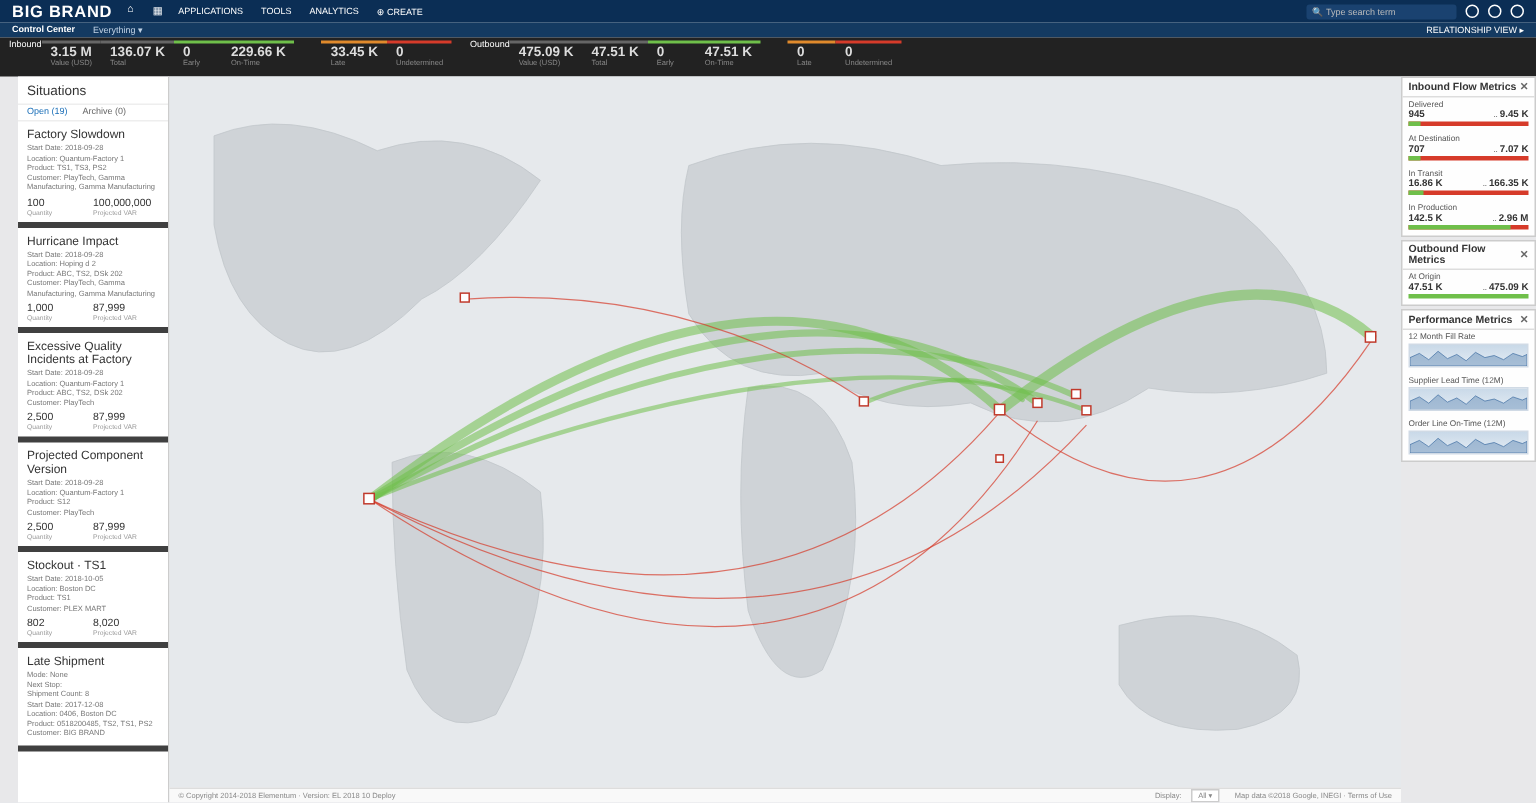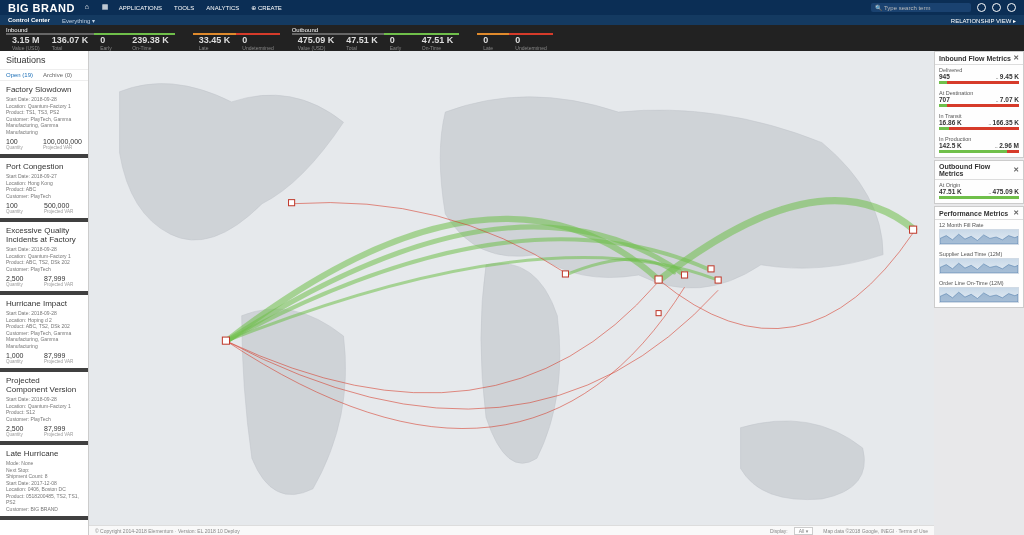--- a/index.html
+++ b/index.html
@@ -15,34 +15,34 @@
 .circ-icon { width: 9px; height: 9px; border: 1px solid #fff; border-radius: 50%; margin-left: 6px; }
 
 
 .ribbon { height: 10px; background: #143a61; color: #fff; display: flex; align-items: center; padding: 0 8px; font-size: 6px; }
 .ribbon .title { font-weight: bold; margin-right: 12px; }
 .ribbon .filter { color: #c0d2e5; }
 .ribbon .spacer { flex: 1; }
 
 
 .kpistrip { height: 26px; background: #222; color: #ddd; display: flex; align-items: stretch; }
-.kpigroup { display: flex; flex-direction: column; padding: 2px 6px; }
+.kpigroup { display: flex; flex-direction: row; padding: 2px 6px; }
 .kpigroup-title { font-size: 6px; color: #fff; }
 .kpirow { display: flex; }
 .kpi { padding: 0 6px; border-top: 2px solid transparent; min-width: 32px; }
 .kpi-val { font-size: 9px; font-weight: bold; }
 .kpi-lbl { font-size: 5px; color: #888; }
 .line-green { border-top-color: #6fbf4a; }
 .line-orange { border-top-color: #e08a2c; margin-left: 18px; }
 .line-red { border-top-color: #d63b2a; }
 .line-gray { border-top-color: #666; }
 
 
 .main { display: flex; height: 484px; }
-.sidebar { width: 89px; background: #fff; border-right: 1px solid #ccc; overflow-y: scroll; }
+.sidebar { width: 101px; background: #fff; border-right: 1px solid #ccc; overflow-y: scroll; margin-left: 12px; }
 .sidebar::-webkit-scrollbar { width: 6px; }
 .sidebar::-webkit-scrollbar-thumb { background: #bbb; }
 .side-head { padding: 4px 6px; font-size: 9px; color: #333; border-bottom: 1px solid #eee; }
 .side-tabs { display: flex; padding: 2px 6px; font-size: 6px; border-bottom: 1px solid #eee; }
 .side-tab { margin-right: 10px; color: #666; cursor: pointer; }
 .side-tab.active { color: #1b6fb8; }
 .sit { border-bottom: 4px solid #404040; padding: 4px 6px; }
 .sit-title { font-size: 8px; color: #333; margin-bottom: 2px; }
 .sit-meta { font-size: 5px; color: #777; line-height: 1.3; }
 .sit-kpis { display: flex; margin-top: 3px; }
@@ -110,21 +110,21 @@
         </div>
         <div class="kpi line-gray">
           <div class="kpi-val">136.07 K</div>
           <div class="kpi-lbl">Total</div>
         </div>
         <div class="kpi line-green">
           <div class="kpi-val">0</div>
           <div class="kpi-lbl">Early</div>
         </div>
         <div class="kpi line-green">
-          <div class="kpi-val">239.38 K</div>
+          <div class="kpi-val">229.66 K</div>
           <div class="kpi-lbl">On-Time</div>
         </div>
         <div class="kpi line-orange">
           <div class="kpi-val">33.45 K</div>
           <div class="kpi-lbl">Late</div>
         </div>
         <div class="kpi line-red">
           <div class="kpi-val">0</div>
           <div class="kpi-lbl">Undetermined</div>
         </div>
@@ -178,77 +178,77 @@
               <div class="sit-kpi-val">100</div>
               <div class="sit-kpi-lbl">Quantity</div>
             </div>
             <div class="sit-kpi">
               <div class="sit-kpi-val">100,000,000</div>
               <div class="sit-kpi-lbl">Projected VAR</div>
             </div>
           </div>
         </div>
         <div class="sit">
-          <div class="sit-title">Port Congestion</div>
-          <div class="sit-meta">Start Date: 2018-09-27<br>Location: Hong Kong<br>Product: ABC<br>Customer: PlayTech</div>
-          <div class="sit-kpis">
-            <div class="sit-kpi">
-              <div class="sit-kpi-val">100</div>
-              <div class="sit-kpi-lbl">Quantity</div>
-            </div>
-            <div class="sit-kpi">
-              <div class="sit-kpi-val">500,000</div>
+          <div class="sit-title">Hurricane Impact</div>
+          <div class="sit-meta">Start Date: 2018-09-28<br>Location: Hoping d 2<br>Product: ABC, TS2, DSk 202<br>Customer: PlayTech, Gamma Manufacturing, Gamma Manufacturing</div>
+          <div class="sit-kpis">
+            <div class="sit-kpi">
+              <div class="sit-kpi-val">1,000</div>
+              <div class="sit-kpi-lbl">Quantity</div>
+            </div>
+            <div class="sit-kpi">
+              <div class="sit-kpi-val">87,999</div>
               <div class="sit-kpi-lbl">Projected VAR</div>
             </div>
           </div>
         </div>
         <div class="sit">
           <div class="sit-title">Excessive Quality Incidents at Factory</div>
           <div class="sit-meta">Start Date: 2018-09-28<br>Location: Quantum-Factory 1<br>Product: ABC, TS2, DSk 202<br>Customer: PlayTech</div>
           <div class="sit-kpis">
             <div class="sit-kpi">
               <div class="sit-kpi-val">2,500</div>
               <div class="sit-kpi-lbl">Quantity</div>
             </div>
             <div class="sit-kpi">
               <div class="sit-kpi-val">87,999</div>
               <div class="sit-kpi-lbl">Projected VAR</div>
             </div>
           </div>
         </div>
         <div class="sit">
-          <div class="sit-title">Hurricane Impact</div>
-          <div class="sit-meta">Start Date: 2018-09-28<br>Location: Hoping d 2<br>Product: ABC, TS2, DSk 202<br>Customer: PlayTech, Gamma Manufacturing, Gamma Manufacturing</div>
-          <div class="sit-kpis">
-            <div class="sit-kpi">
-              <div class="sit-kpi-val">1,000</div>
-              <div class="sit-kpi-lbl">Quantity</div>
-            </div>
-            <div class="sit-kpi">
-              <div class="sit-kpi-val">87,999</div>
-              <div class="sit-kpi-lbl">Projected VAR</div>
-            </div>
-          </div>
-        </div>
-        <div class="sit">
           <div class="sit-title">Projected Component Version</div>
           <div class="sit-meta">Start Date: 2018-09-28<br>Location: Quantum-Factory 1<br>Product: S12<br>Customer: PlayTech</div>
           <div class="sit-kpis">
             <div class="sit-kpi">
               <div class="sit-kpi-val">2,500</div>
               <div class="sit-kpi-lbl">Quantity</div>
             </div>
             <div class="sit-kpi">
               <div class="sit-kpi-val">87,999</div>
               <div class="sit-kpi-lbl">Projected VAR</div>
             </div>
           </div>
         </div>
         <div class="sit">
-          <div class="sit-title">Late Hurricane</div>
+          <div class="sit-title">Stockout · TS1</div>
+          <div class="sit-meta">Start Date: 2018-10-05<br>Location: Boston DC<br>Product: TS1<br>Customer: PLEX MART</div>
+          <div class="sit-kpis">
+            <div class="sit-kpi">
+              <div class="sit-kpi-val">802</div>
+              <div class="sit-kpi-lbl">Quantity</div>
+            </div>
+            <div class="sit-kpi">
+              <div class="sit-kpi-val">8,020</div>
+              <div class="sit-kpi-lbl">Projected VAR</div>
+            </div>
+          </div>
+        </div>
+        <div class="sit">
+          <div class="sit-title">Late Shipment</div>
           <div class="sit-meta">Mode: None<br>Next Stop:<br>Shipment Count: 8<br>Start Date: 2017-12-08<br>Location: 0406, Boston DC<br>Product: 0518200485, TS2, TS1, PS2<br>Customer: BIG BRAND</div>
         </div>
       </div>
   </div>
 
   <div class="map">
     <svg viewBox="0 0 830 484">
       <rect class="water" x="0" y="0" width="830" height="484"></rect>
 
       <path class="landmass" d="M30,40 Q80,20 140,50 Q200,30 250,70 Q210,130 170,150 Q120,200 80,180 Q40,160 30,100 Z"></path>

